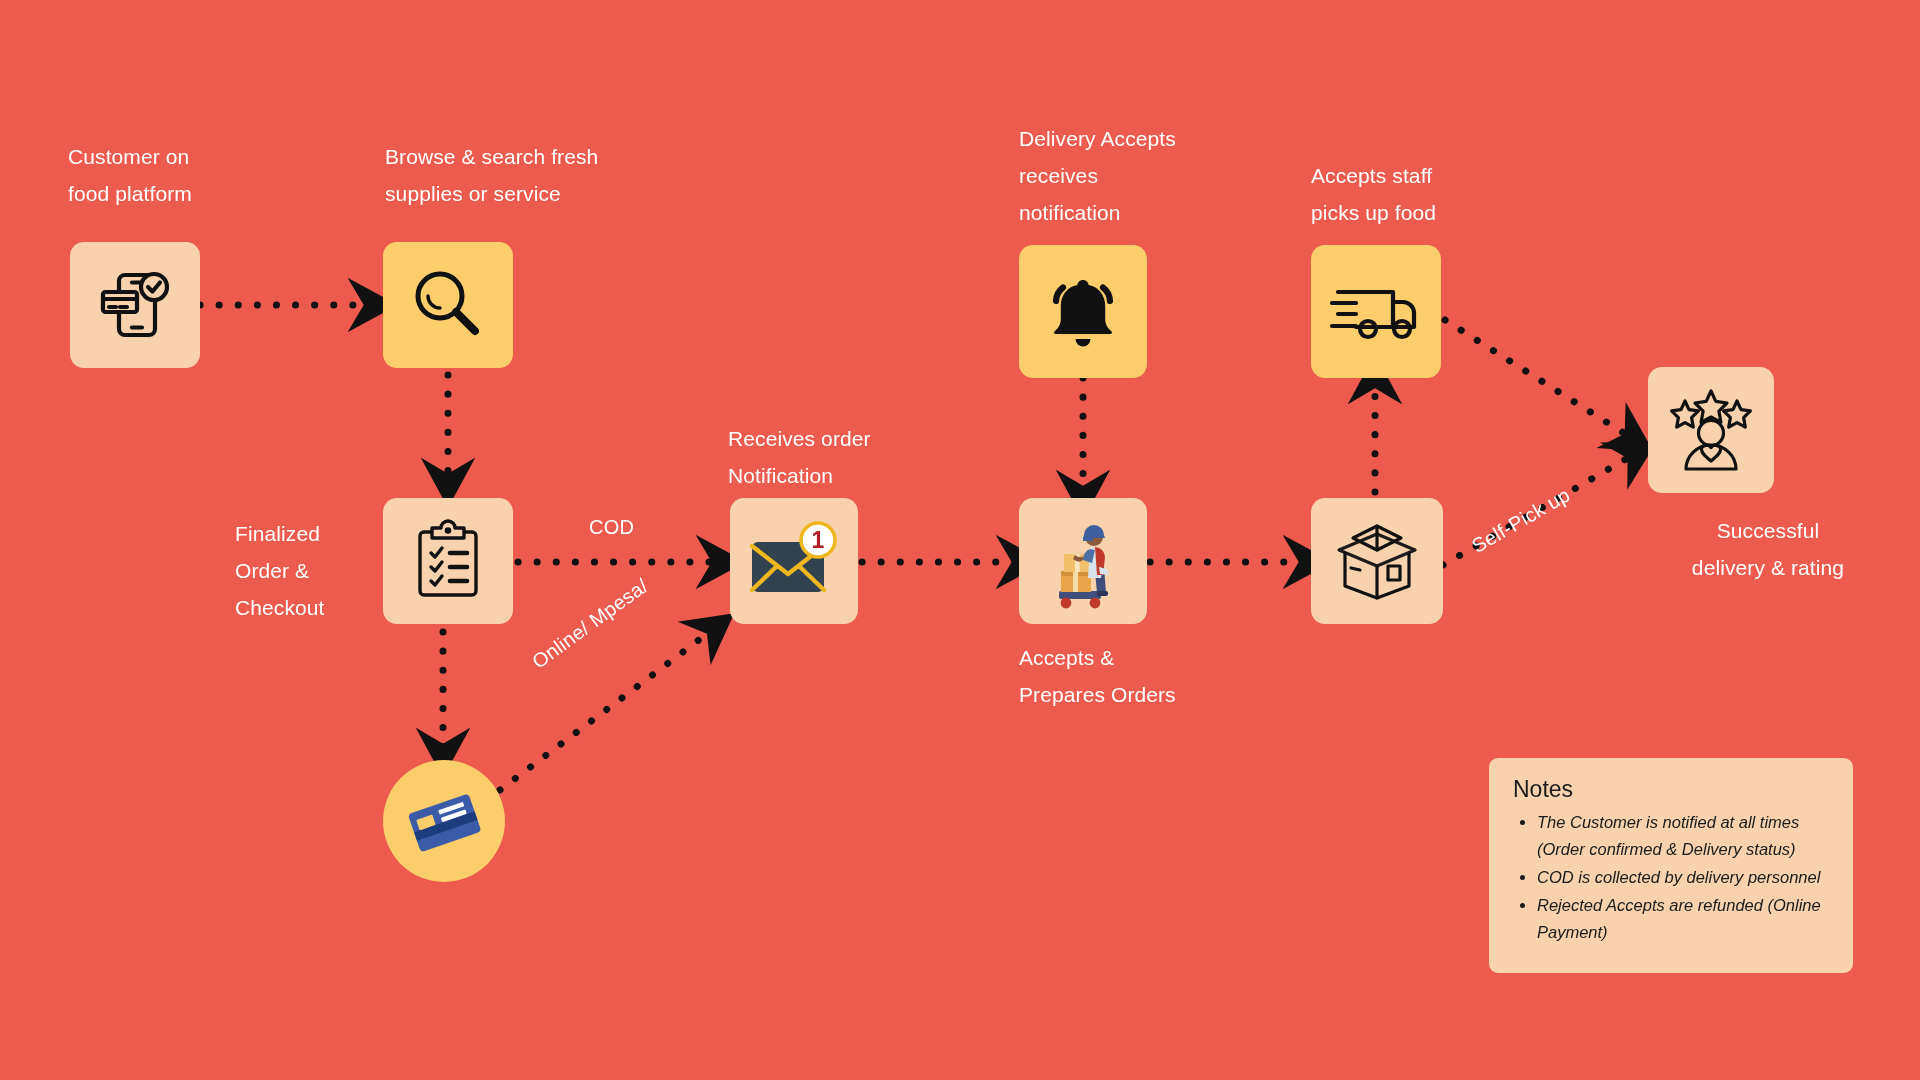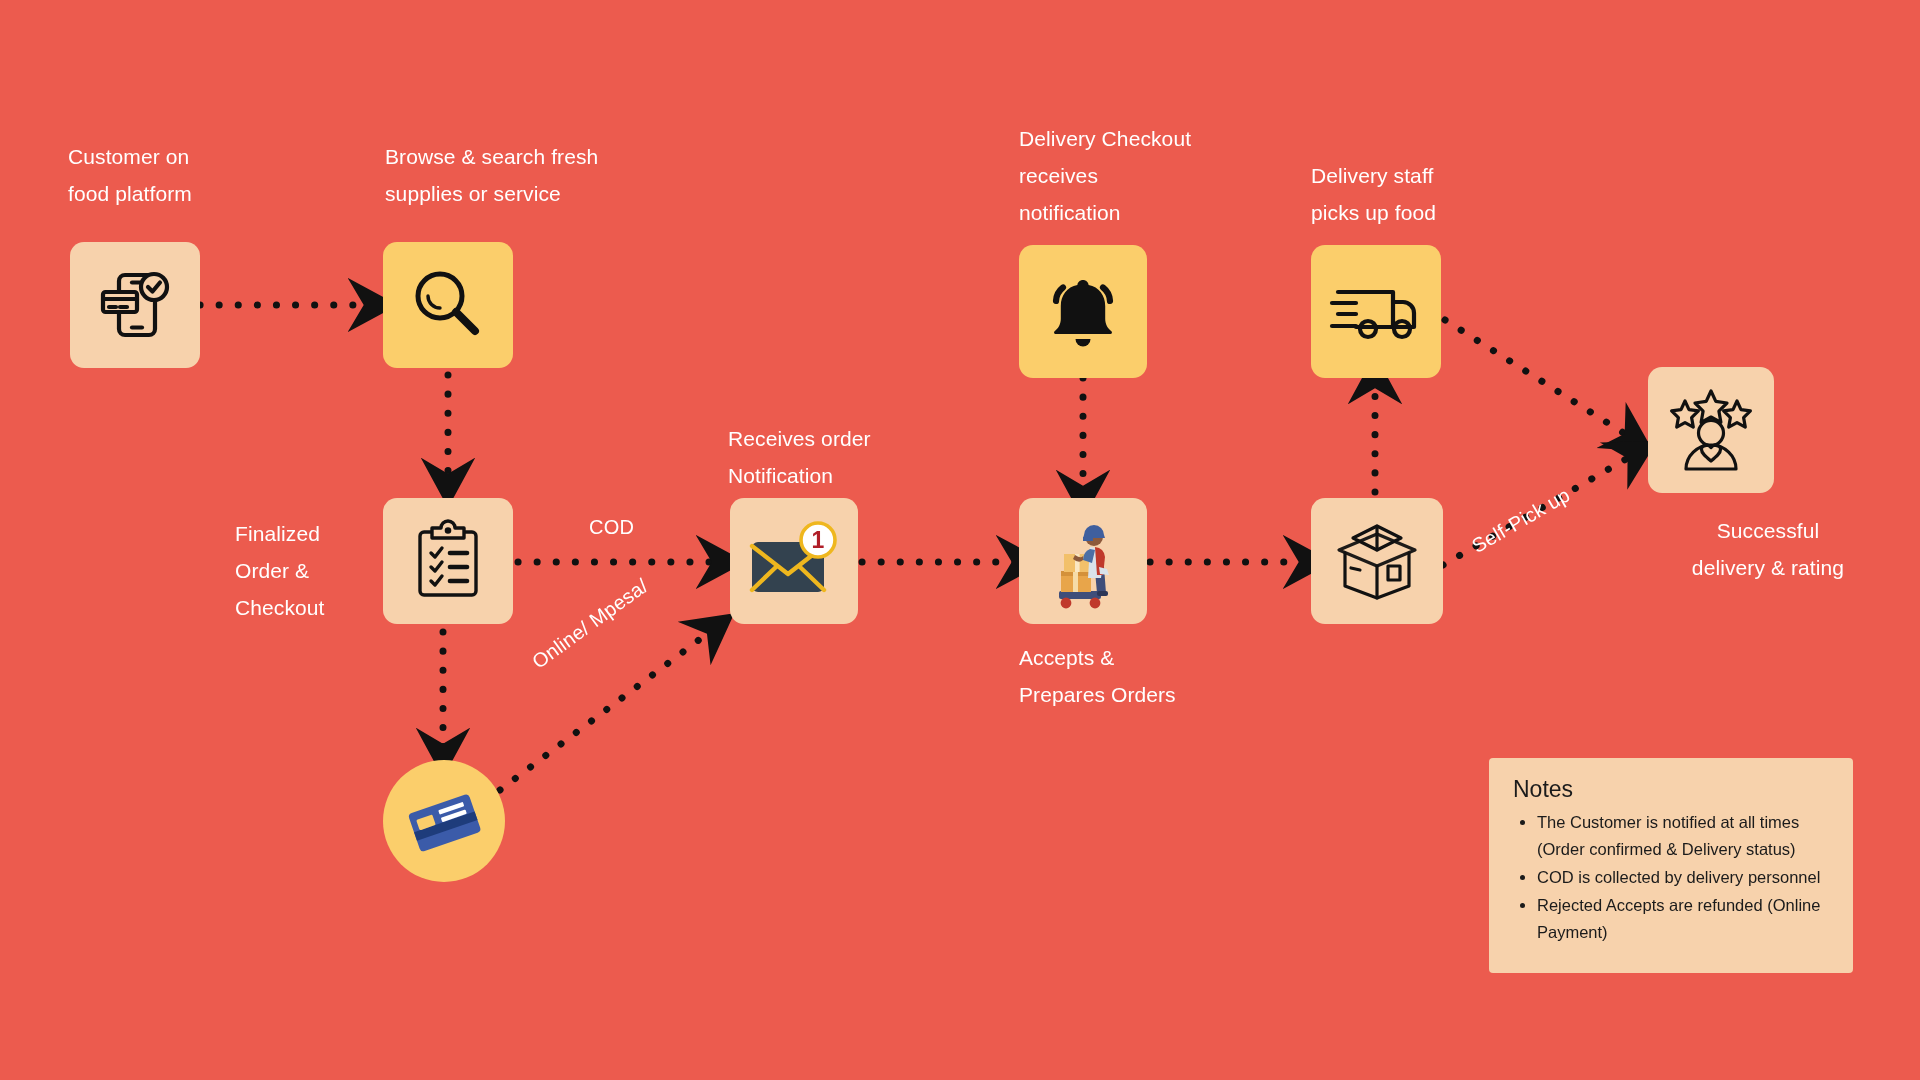--- a/index.html
+++ b/index.html
@@ -57,38 +57,38 @@
   
   .conn {
     position: absolute;
     pointer-events: none;
   }
 
   
   #notes-box {
     position: absolute;
     background: #F7D2AC;
-    border-radius: 4px;
+    border-radius: 9px;
     box-sizing: border-box;
     padding: 18px 22px 20px 22px;
   }
   #notes-title {
     font-size: 23px;
     color: #1b1b1b;
     margin: 0 0 6px 2px;
     font-weight: 400;
   }
   #notes-list {
     margin: 0;
     padding-left: 26px;
     color: #1b1b1b;
     font-size: 16.5px;
     line-height: 27px;
   }
-  #notes-list li { margin-bottom: 1px; }
+  #notes-list li { margin-bottom: 1px; font-style: italic; }
 
   svg { display: block; overflow: visible; }
 </style>
 </head>
 <body>
 
 <div id="canvas">
 
   <svg class="conn" style="left:0; top:0;" width="1920" height="1080">
     <defs>
@@ -194,21 +194,21 @@
   <div class="tile peach" style="left:730px; top:498px; width:128px; height:126px;">
     <svg width="96" height="78" viewBox="0 0 96 78">
       <rect x="6" y="20" width="72" height="50" rx="6" fill="#33424F"></rect>
       <path d="M6 24 L42 52 L78 24" fill="none" stroke="#EFB71E" stroke-width="4.4" stroke-linecap="round" stroke-linejoin="round"></path>
       <path d="M6 68 L30 45 M78 68 L54 45" fill="none" stroke="#EFB71E" stroke-width="4.4" stroke-linecap="round"></path>
       <circle cx="72" cy="18" r="17" fill="#FFFFFF" stroke="#EFB71E" stroke-width="3.6"></circle>
       <text x="72" y="26" text-anchor="middle" fill="#B01E28" font-family="Liberation Sans, sans-serif" font-size="23" font-weight="bold">1</text>
     </svg>
   </div>
 
-  <div class="label" style="left:1019px; top:120px; width:220px;">Delivery Checkout
+  <div class="label" style="left:1019px; top:120px; width:220px;">Delivery Accepts
 receives
 notification</div>
   <div class="tile gold" style="left:1019px; top:245px; width:128px; height:133px;">
     <svg width="84" height="80" viewBox="0 0 84 80">
       <g fill="#111">
         <path d="M42 8c-3 0-5.4 2.2-5.6 5.1C26 15 19.8 23.5 19.8 34v13c0 5-2.4 9.3-6.2 12.3-1.1.9-.5 2.7.9 2.7h55c1.4 0 2-1.8.9-2.7-3.8-3-6.2-7.3-6.2-12.3V34c0-10.5-6.2-19-16.6-20.9C47.4 10.2 45 8 42 8z"></path>
         <path d="M34.5 67h15a7.5 7.5 0 0 1-15 0z"></path>
       </g>
       <g fill="none" stroke="#111" stroke-width="6.2" stroke-linecap="round">
         <path d="M15 29a18 18 0 0 1 7-13.5"></path>
@@ -241,21 +241,21 @@
       <circle cx="57" cy="26" r="9" fill="#8D5A3C"></circle>
       <path d="M47 24 a10 10 0 0 1 20 0 l1 3 h-22z" fill="#3F5F9E"></path>
       <path d="M46 26 h10 v4 h-10z" fill="#3F5F9E"></path>
       <path d="M62 56 l8 2 2 6 -9 -1z" fill="#D9E2EA"></path>
       <rect x="60" y="80" width="11" height="5" rx="2" fill="#2C3657"></rect>
     </svg>
   </div>
   <div class="label" style="left:1019px; top:639px; width:230px;">Accepts &amp;
 Prepares Orders</div>
 
-  <div class="label" style="left:1311px; top:157px; width:210px;">Delivery staff
+  <div class="label" style="left:1311px; top:157px; width:210px;">Accepts staff
 picks up food</div>
   <div class="tile gold" style="left:1311px; top:245px; width:130px; height:133px;">
     <svg width="92" height="66" viewBox="0 0 92 66">
       <g fill="none" stroke="#111" stroke-width="4.2" stroke-linecap="round" stroke-linejoin="round">
         <path d="M26 13 H63 V48 H26"></path>
         <path d="M63 23 h10 a11 11 0 0 1 11 11 v14 H63"></path>
         <line x1="8" y1="13" x2="26" y2="13"></line>
         <line x1="2" y1="24" x2="26" y2="24"></line>
         <line x1="8" y1="35" x2="26" y2="35"></line>
         <line x1="2" y1="47" x2="26" y2="47"></line>

